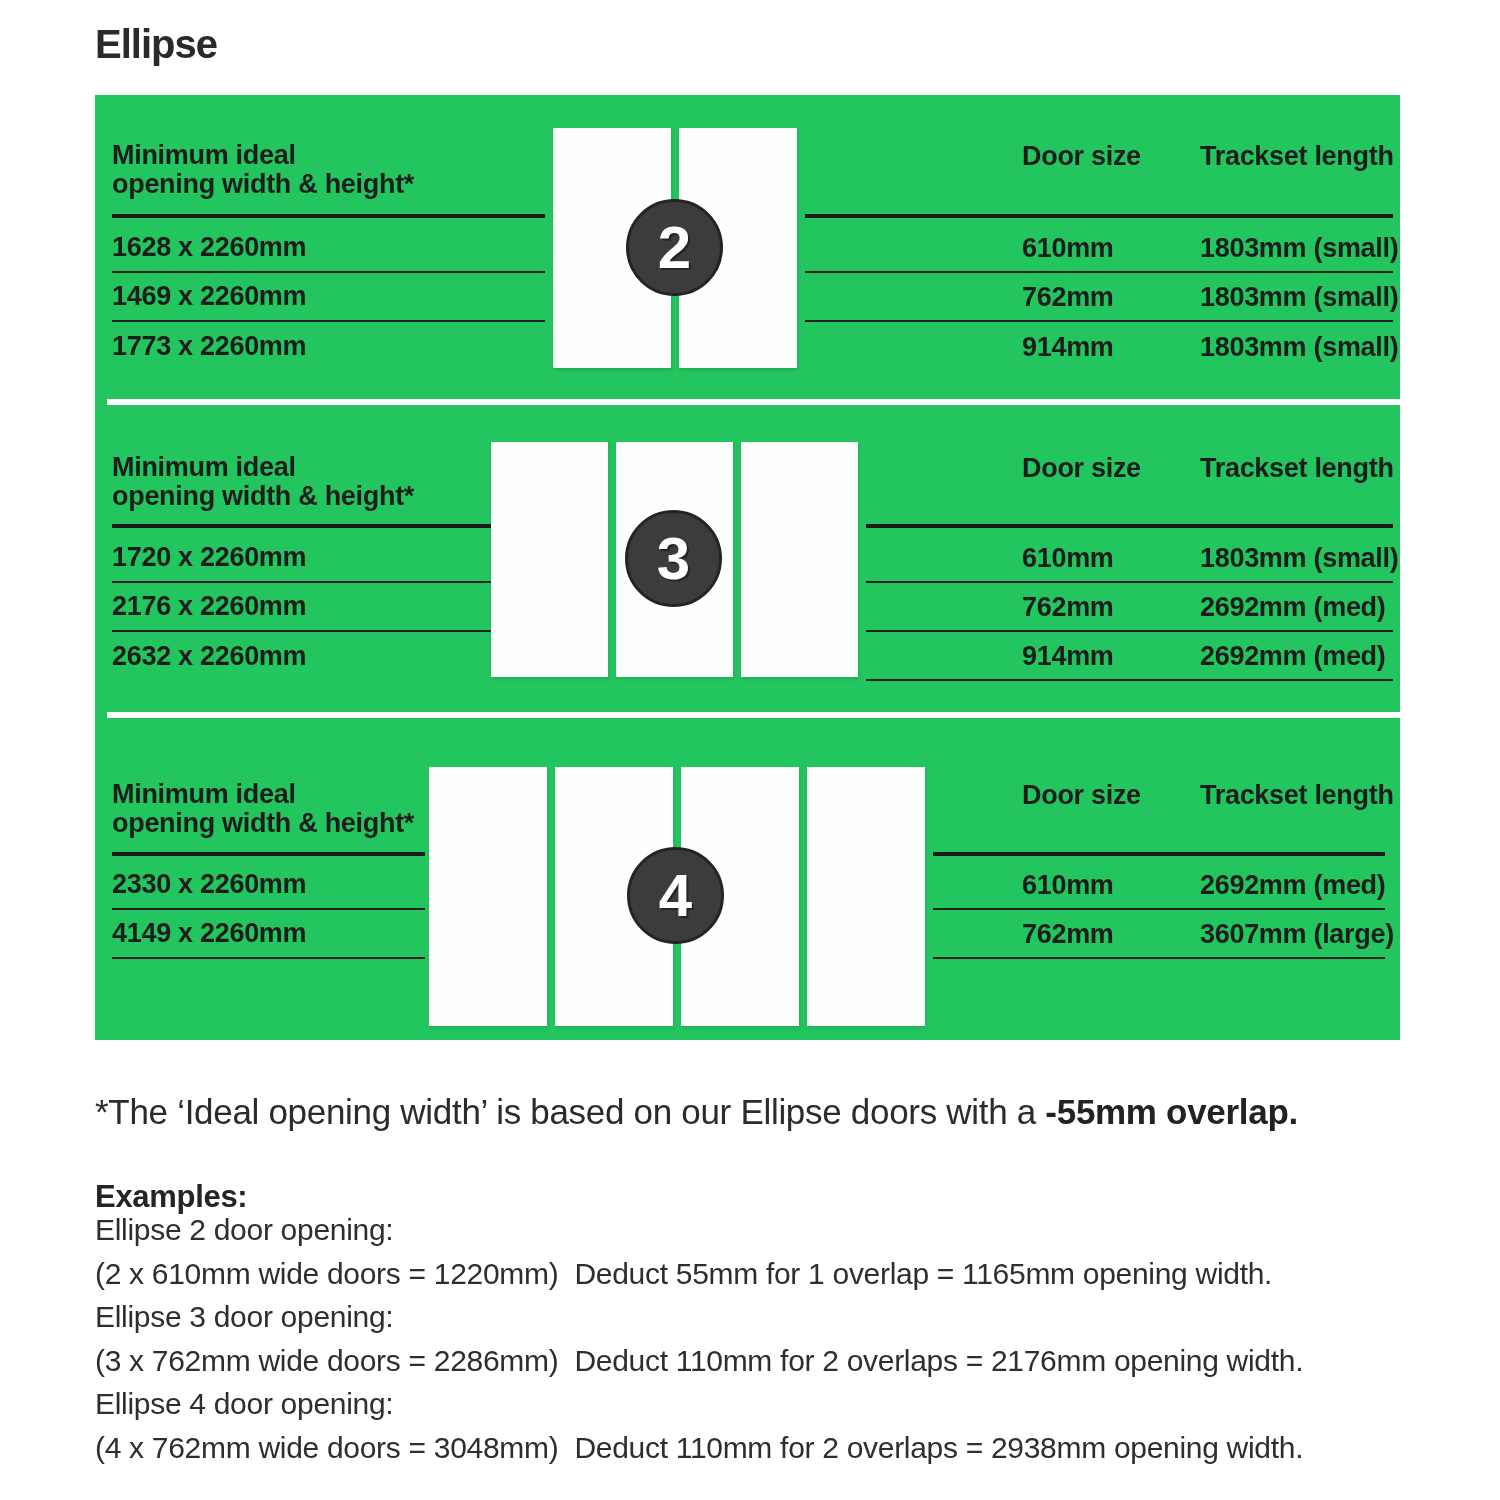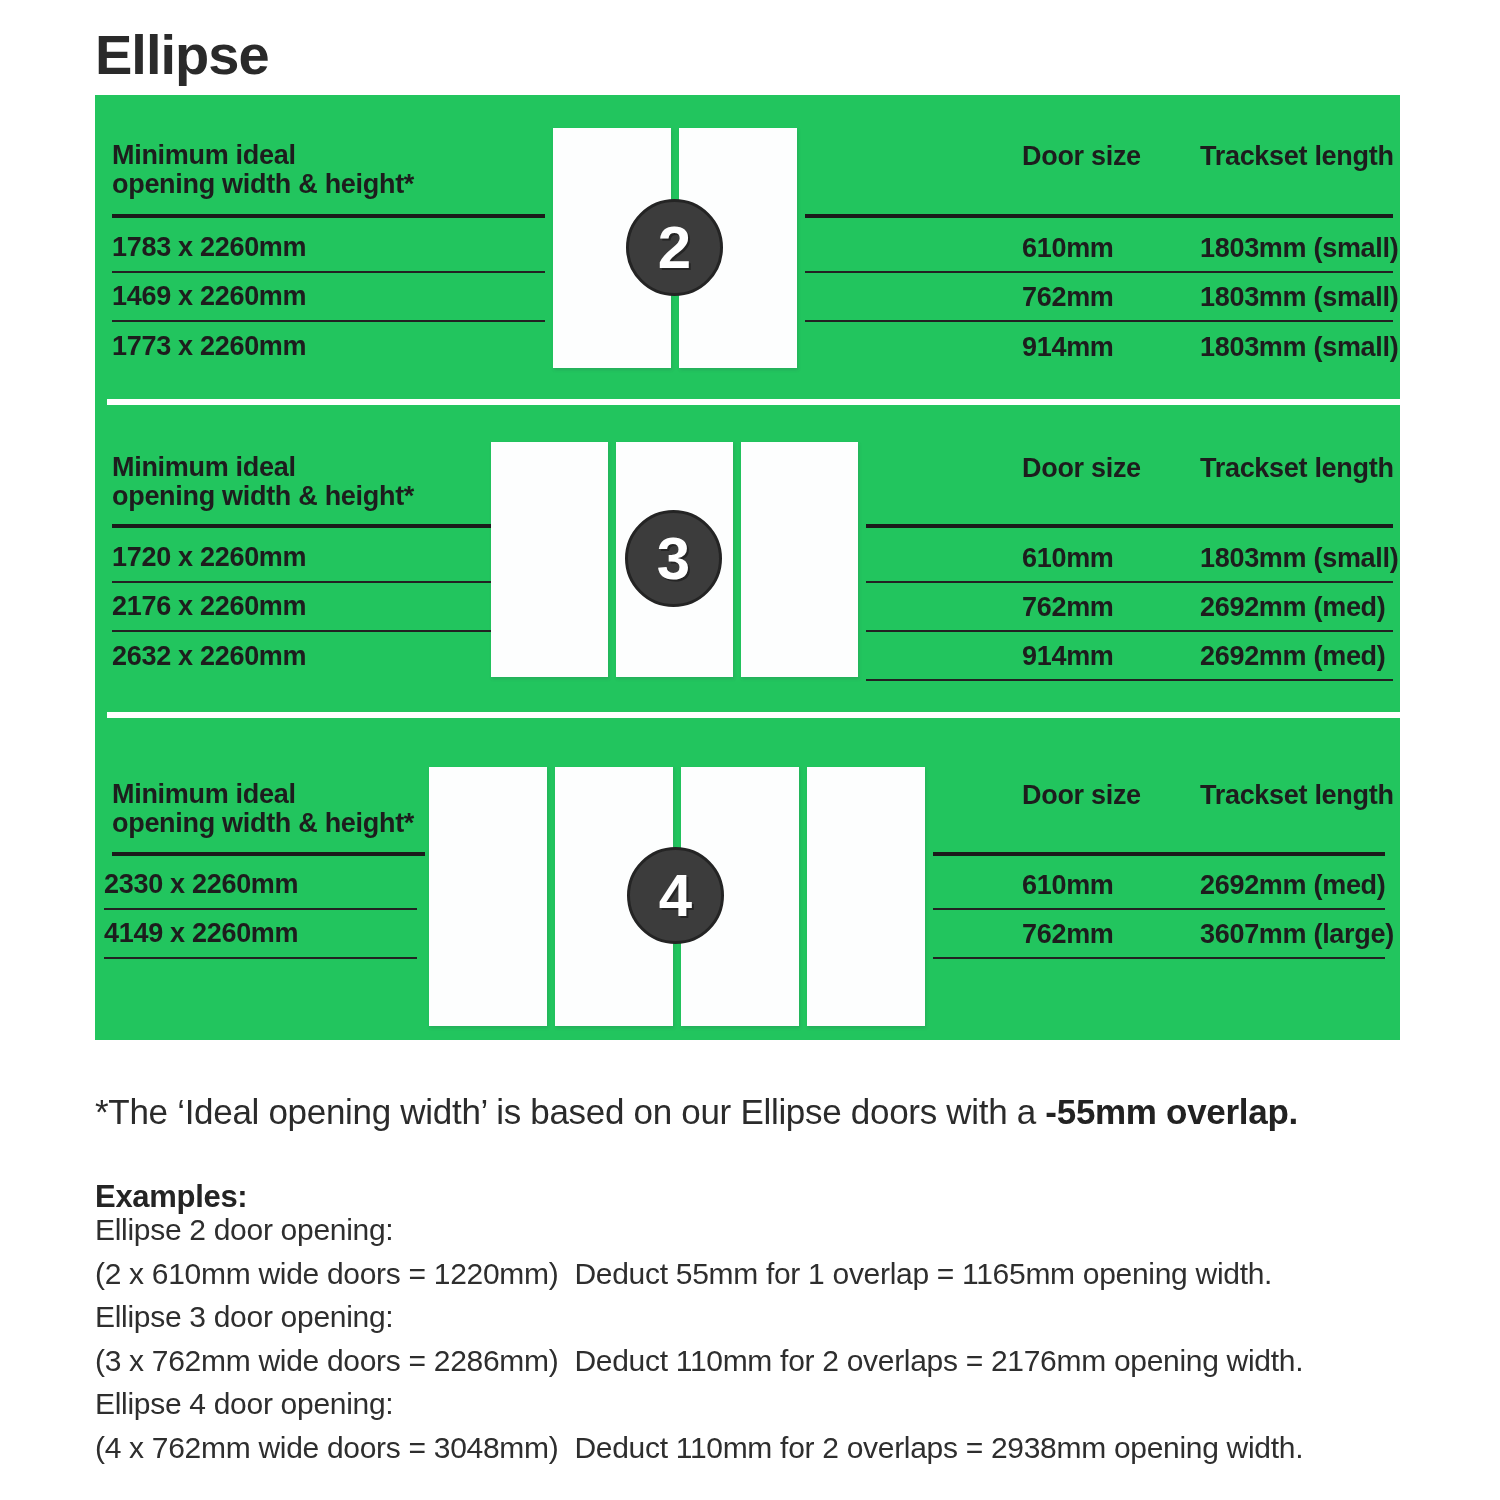--- a/index.html
+++ b/index.html
@@ -1,18 +1,18 @@
 <!DOCTYPE html>
 <html><head>
 <meta charset="utf-8">
 <style>
   html,body{margin:0;padding:0;background:#ffffff;}
   .page{position:relative;width:1500px;height:1500px;background:#ffffff;overflow:hidden;
         font-family:"Liberation Sans", sans-serif;color:#1e1e1e;}
-  .title{position:absolute;left:95px;top:22px;font-size:56px;font-weight:bold;
+  .title{position:absolute;left:95px;top:22px;font-size:40px;font-weight:bold;
          letter-spacing:-1px;color:#2a2a2a;}
   .panel{position:absolute;left:95px;top:95px;width:1305px;height:945px;background:#22c55e;}
   .divider{position:absolute;left:12px;right:0;height:6px;background:#ffffff;}
   .div1{top:304px;} .div2{top:617px;}
   .section{position:absolute;left:0;width:100%;}
   .sec1{top:0;height:304px;} .sec2{top:310px;height:307px;} .sec3{top:623px;height:322px;}
 
   .left-header{position:absolute;left:17px;font-size:27px;font-weight:bold;line-height:29px;
                letter-spacing:-0.3px;color:#1d1d1d;}
   .col-head{position:absolute;font-size:27px;font-weight:bold;letter-spacing:-0.3px;color:#1d1d1d;}
@@ -61,21 +61,21 @@
   .sec2 .rows-left{top:129px;left:17px;width:380px;}
   .sec2 .rows-right{top:129px;left:771px;width:527px;}
   .sec2 .row.right .rc1{left:156px;} .sec2 .row.right .rc2{left:334px;}
   .sec2 .doors{left:396px;top:37px;}
   .sec2 .badge{left:530px;top:105px;}
 
   
   .sec3 .left-header{top:62px;} .sec3 .col-head{top:62px;}
   .sec3 .thick-left{top:134px;left:17px;width:313px;}
   .sec3 .thick-right{top:134px;left:838px;width:452px;}
-  .sec3 .rows-left{top:143px;left:9px;width:313px;}
+  .sec3 .rows-left{top:143px;left:17px;width:313px;}
   .sec3 .rows-right{top:143px;left:838px;width:452px;}
   .sec3 .row.right .rc1{left:89px;} .sec3 .row.right .rc2{left:267px;}
   .sec3 .doors{left:334px;top:49px;}
   .sec3 .badge{left:532px;top:129px;}
 </style>
 </head>
 <body>
 
 <div class="page">
   <div class="title">Ellipse</div>
@@ -83,21 +83,21 @@
   <div class="panel">
 
     <div class="section sec1">
       <div class="left-header">
         <div>Minimum ideal</div>
         <div>opening width &amp; height*</div>
       </div>
       <div class="thick-line thick-left"></div>
       <div class="rows rows-left no-trail">
         <div class="row">
-            <span>1783 x 2260mm</span>
+            <span>1628 x 2260mm</span>
           </div>
         <div class="row">
             <span>1469 x 2260mm</span>
           </div>
         <div class="row">
             <span>1773 x 2260mm</span>
           </div>
       </div>
 
       <div class="doors">

